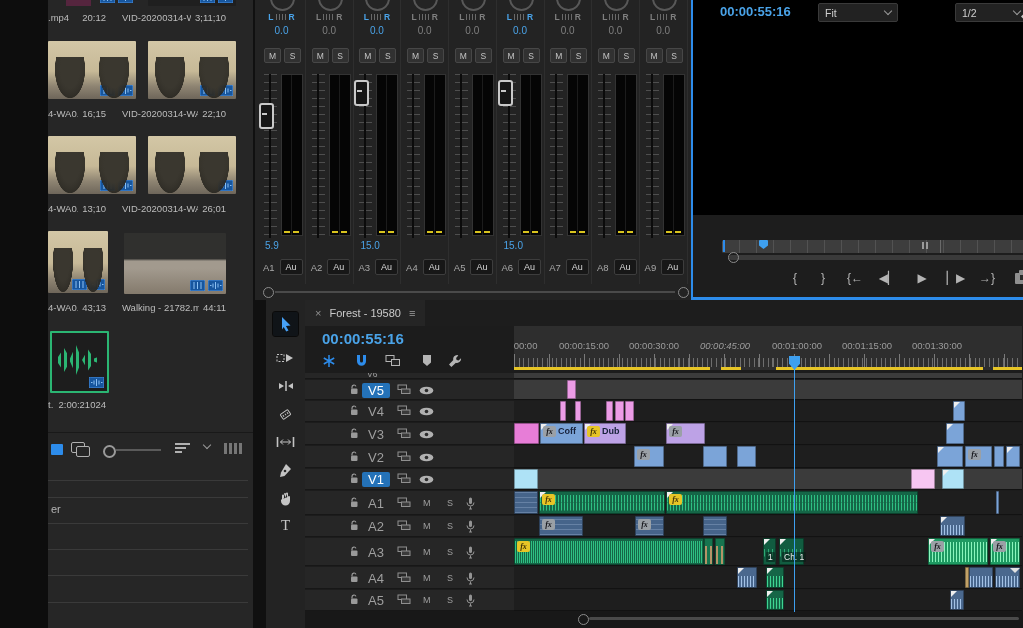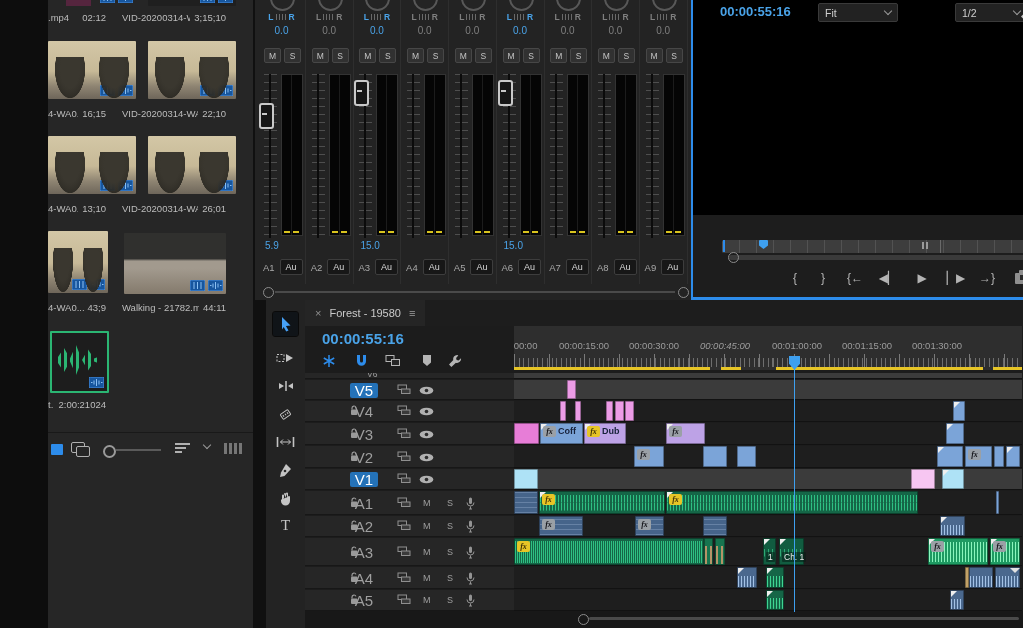--- a/index.html
+++ b/index.html
@@ -92,21 +92,21 @@
   .ruler .ticks{position:absolute;left:0;bottom:3px;width:100%;height:9px;
       background:repeating-linear-gradient(90deg,#6e6e6e 0 1px,transparent 1px 4.7px);}
   .ruler .ticksbig{position:absolute;left:0;bottom:3px;width:100%;height:13px;
       background:repeating-linear-gradient(90deg,#7a7a7a 0 1px,transparent 1px 35px);}
   .rlabel{position:absolute;top:14px;font-size:9.5px;color:#9c9c9c;white-space:nowrap;transform:translateX(-50%);}
   .renderseg{position:absolute;height:2.5px;background:#e7c526;}
   .trk-head{position:absolute;left:0;width:209px;background:#262626;border-bottom:1px solid #171717;box-sizing:border-box;overflow:hidden;}
   .trk-content{position:absolute;left:209px;width:508px;border-bottom:1px solid #121212;box-sizing:border-box;overflow:hidden;}
   .rowdark{background:#1e1e1e;}
   .rowlight{background:#3b3b3b;}
-  .namechip{position:absolute;left:45px;width:28px;height:15px;border-radius:2px;font-size:15px;
+  .namechip{position:absolute;left:57px;width:28px;height:15px;border-radius:2px;font-size:13px;
       display:flex;align-items:center;justify-content:center;color:#9f9f9f;}
   .namechip.sel{background:#2472b8;color:#fff;}
   .hicon{position:absolute;display:flex;align-items:center;justify-content:center;}
   .hletter{position:absolute;font-size:9px;color:#9f9f9f;}
   .clip{position:absolute;top:0;border-radius:1px;box-sizing:border-box;border:1px solid rgba(0,0,0,.35);
       background-repeat:no-repeat;}
   .fold::before{content:"";position:absolute;top:0;left:0;border:3.5px solid transparent;
       border-top-color:#efefef;border-left-color:#efefef;z-index:2;}
   .fx{position:absolute;top:2px;left:2px;width:13px;height:11px;border-radius:2px;z-index:2;
       font:italic bold 8px "Liberation Serif","DejaVu Serif",serif;display:flex;align-items:center;justify-content:center;}
@@ -175,41 +175,41 @@
             <div>
               <svg class="badge" viewBox="0 0 15 11">
                 <rect width="15" height="11" rx="1.5" fill="#17569e" stroke="#4a90e2"></rect>
                 <path d="M2 5.5h1.5M5 3.5v4M7.5 2v7M10 3.5v4M12 5.5h1.5" stroke="#8cc0f2"></path>
               </svg>
             </div>
           </div>
         </div>
         <div class="cap" style="left: 0px; top: 12px; width: 58px;">
           <div class="nm">.mp4</div>
-          <div>02:12</div>
+          <div>20:12</div>
         </div>
         <div class="thumb art-dark" style="left: 100px; top: -52px; width: 88px; height: 58px;">
           <div class="badges">
             <div>
               <svg class="badge" viewBox="0 0 15 11">
                 <rect width="15" height="11" rx="1.5" fill="#17569e" stroke="#4a90e2"></rect>
                 <path d="M4 2v7M7.5 2v7M11 2v7" stroke="#8cc0f2"></path>
               </svg>
             </div>
             <div>
               <svg class="badge" viewBox="0 0 15 11">
                 <rect width="15" height="11" rx="1.5" fill="#17569e" stroke="#4a90e2"></rect>
                 <path d="M2 5.5h1.5M5 3.5v4M7.5 2v7M10 3.5v4M12 5.5h1.5" stroke="#8cc0f2"></path>
               </svg>
             </div>
           </div>
         </div>
         <div class="cap" style="left: 74px; top: 12px; width: 104px;">
           <div class="nm">VID-20200314-W...</div>
-          <div>3;15;10</div>
+          <div>3;11;10</div>
         </div>
         <div class="thumb art-couch" style="left: 0px; top: 41px; width: 88px; height: 58px;">
           <div class="badges">
             <div>
               <svg class="badge" viewBox="0 0 15 11">
                 <rect width="15" height="11" rx="1.5" fill="#17569e" stroke="#4a90e2"></rect>
                 <path d="M4 2v7M7.5 2v7M11 2v7" stroke="#8cc0f2"></path>
               </svg>
             </div>
             <div>
@@ -289,21 +289,21 @@
             <div>
               <svg class="badge" viewBox="0 0 15 11">
                 <rect width="15" height="11" rx="1.5" fill="#17569e" stroke="#4a90e2"></rect>
                 <path d="M2 5.5h1.5M5 3.5v4M7.5 2v7M10 3.5v4M12 5.5h1.5" stroke="#8cc0f2"></path>
               </svg>
             </div>
           </div>
         </div>
         <div class="cap" style="left: 0px; top: 302px; width: 58px;">
           <div class="nm">4-WA0...</div>
-          <div>43;9</div>
+          <div>43;13</div>
         </div>
         <div class="thumb art-street" style="left: 76px; top: 233px; width: 102px; height: 61px;">
           <div class="badges">
             <div>
               <svg class="badge" viewBox="0 0 15 11">
                 <rect width="15" height="11" rx="1.5" fill="#17569e" stroke="#4a90e2"></rect>
                 <path d="M4 2v7M7.5 2v7M11 2v7" stroke="#8cc0f2"></path>
               </svg>
             </div>
             <div>
@@ -347,20 +347,35 @@
       </div>
       <div class="abs" style="left:127px;top:5px;width:16px;height:12px;">
         <div class="abs" style="left:0;top:0;width:15px;height:2px;background:#b0b0b0;"></div>
         <div class="abs" style="left:0;top:4px;width:11px;height:2px;background:#b0b0b0;"></div>
         <div class="abs" style="left:0;top:8px;width:7px;height:2px;background:#b0b0b0;"></div>
       </div>
       <div class="chev abs" style="left:149px;top:7px;"></div>
       <div class="abs" style="left:176px;top:5px;width:20px;height:11px;
            background:repeating-linear-gradient(90deg,#8a8a8a 0 3px,transparent 3px 5px);opacity:.8;"></div>
     </div>
+    <div class="abs" id="projlist" style="left:0;top:465px;width:205px;height:163px;">
+        <div class="listrow-line" style="top: 15px;"></div>
+        <div style="position: absolute; left: 0px; top: 16px; width: 200px; height: 25px;"></div>
+        <div class="listrow-line" style="top: 32px;"></div>
+        <div style="position: absolute; left: 0px; top: 33px; width: 200px; height: 25px;"></div>
+        <div class="listrow-line" style="top: 58px;"></div>
+        <div style="position: absolute; left: 0px; top: 59px; width: 200px; height: 25px;"></div>
+        <div class="listrow-line" style="top: 84px;"></div>
+        <div style="position: absolute; left: 0px; top: 85px; width: 200px; height: 25px;"></div>
+        <div class="listrow-line" style="top: 110px;"></div>
+        <div style="position: absolute; left: 0px; top: 111px; width: 200px; height: 25px;"></div>
+        <div class="listrow-line" style="top: 137px;"></div>
+        <div style="position: absolute; left: 0px; top: 138px; width: 200px; height: 25px;"></div>
+        <div style="position: absolute; left: 3px; top: 38px; font-size: 11px; color: rgb(181, 181, 181);">er</div>
+      </div>
   </section>
 
   <section class="panel" id="mixer">
     <div id="strips">
         <div class="strip" style="left: 3px;">
           <div class="knob"></div>
           <div class="panrow blue">
             <div style="position: static;">L</div>
             <div class="panbars" style="position: static;"></div>
             <div style="position: static;">R</div>

